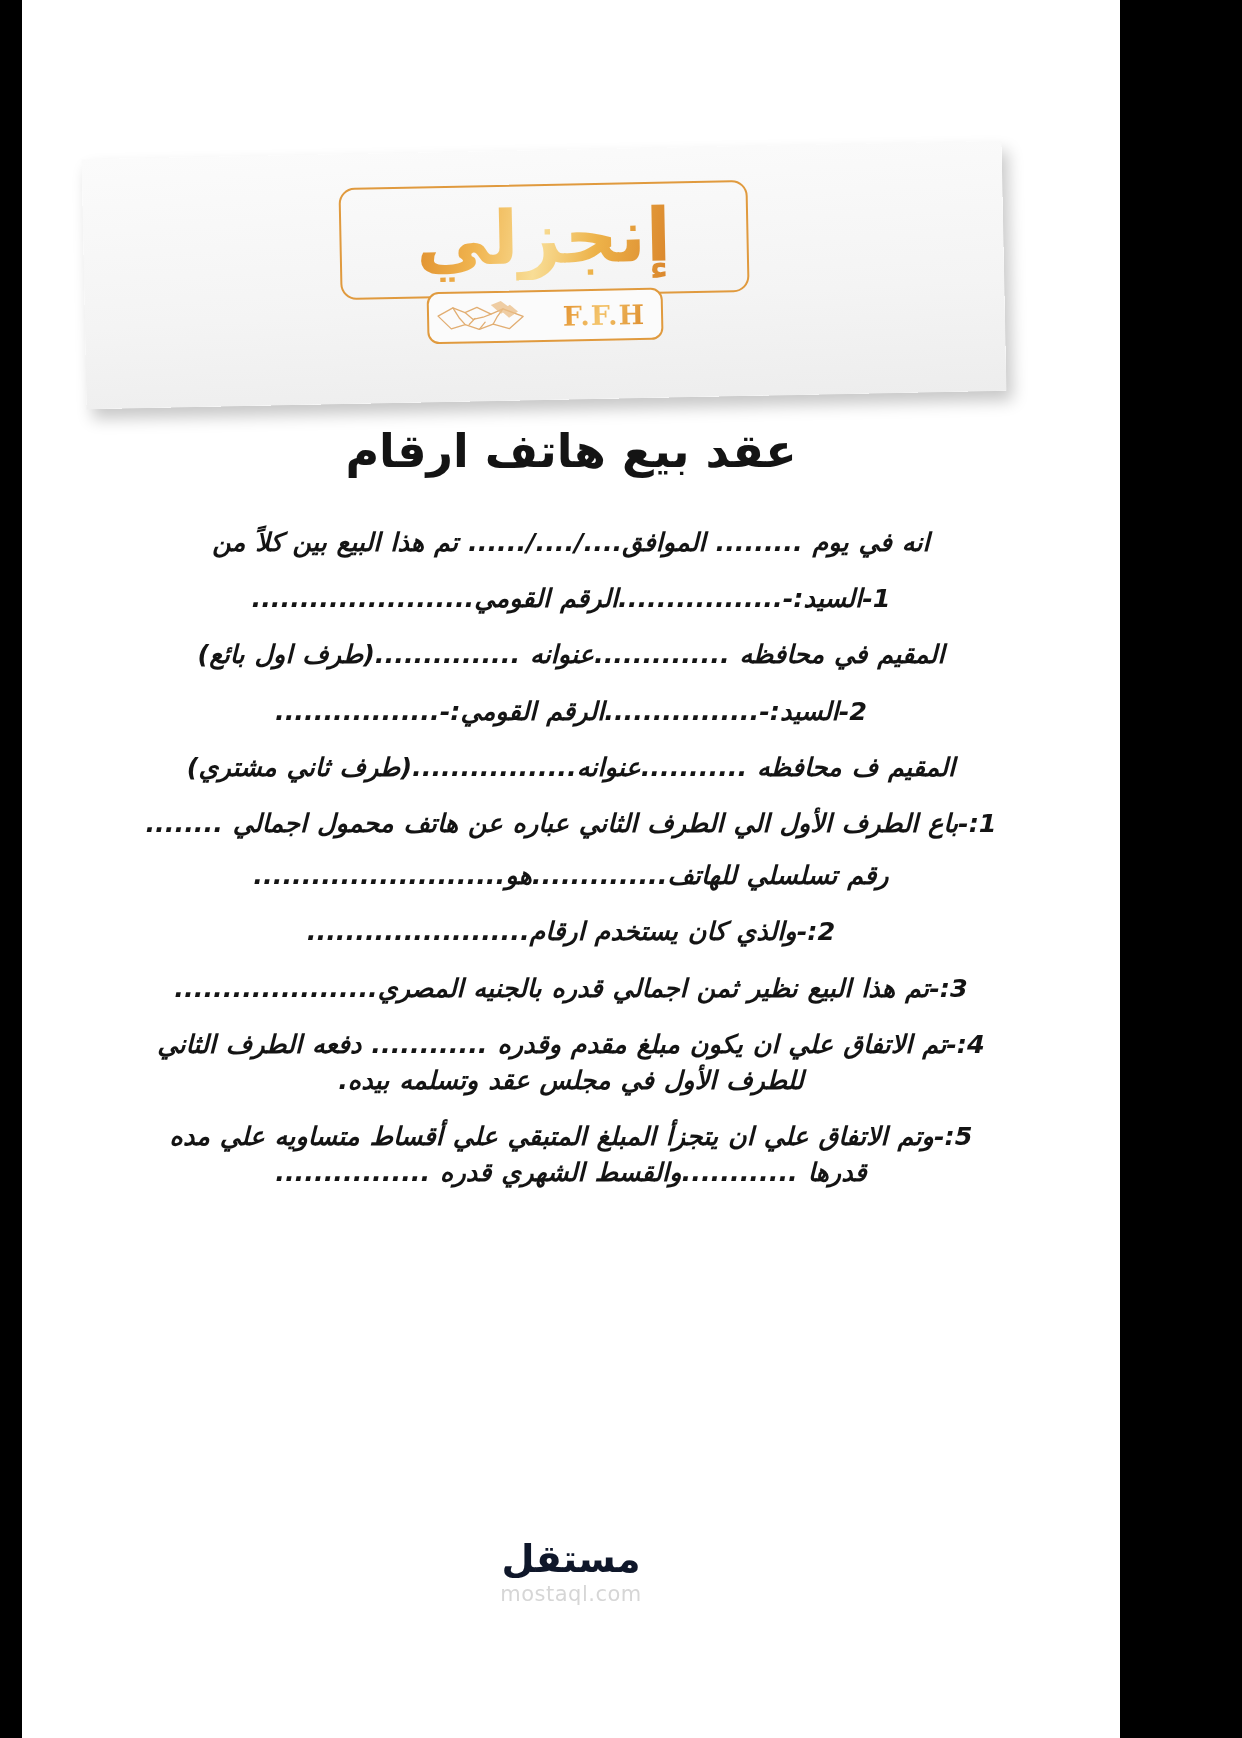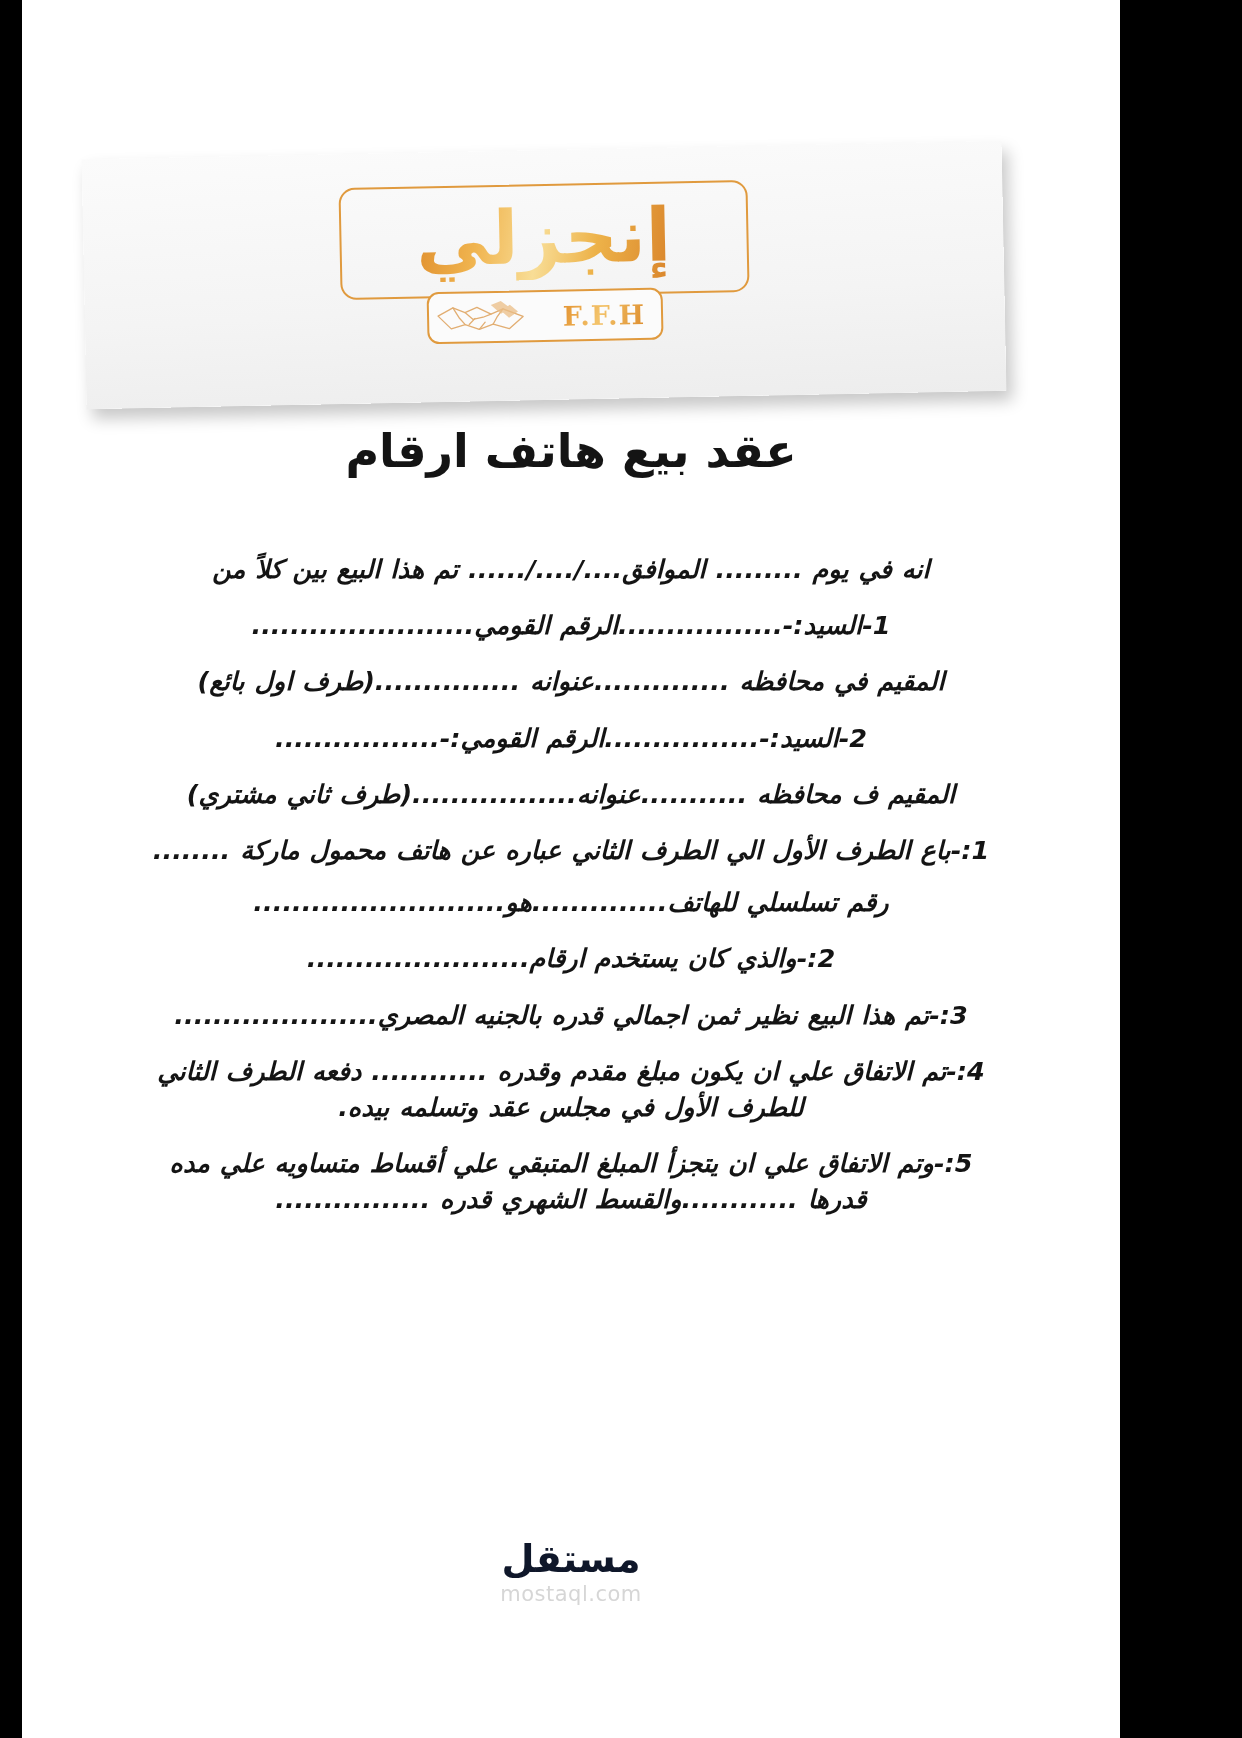--- a/index.html
+++ b/index.html
@@ -124,21 +124,21 @@
     font-family: "DejaVu Sans", sans-serif;
     font-size: 46px;
     font-weight: bold;
     color: #141414;
     letter-spacing: 0px;
   }
 
   
   .body {
     position: absolute;
-    top: 551px;
+    top: 524px;
     right: 118px;
     left: 118px;
     text-align: center;
   }
   .para {
     font-family: "DejaVu Sans", sans-serif;
     font-size: 25.5px;
     font-weight: bold;
     font-style: italic;
     color: #141414;
@@ -209,21 +209,21 @@
   </div>
 
   <div class="doc-title">عقد بيع هاتف ارقام</div>
 
   <div class="body">
     <p class="para">انه في يوم ......... الموافق..../..../...... تم هذا البيع بين كلاً من</p>
     <p class="para">1-السيد:-.................الرقم القومي.......................</p>
     <p class="para">المقيم في محافظه ..............عنوانه ...............(طرف اول  بائع)</p>
     <p class="para">2-السيد:-................الرقم القومي:-.................</p>
     <p class="para">المقيم ف محافظه ...........عنوانه.................(طرف ثاني مشتري)</p>
-    <p class="para tight">1:-باع الطرف الأول الي الطرف الثاني عباره عن هاتف محمول ماركة  ........</p>
+    <p class="para tight">1:-باع الطرف الأول الي الطرف الثاني عباره عن هاتف محمول اجمالي  ........</p>
     <p class="para">رقم تسلسلي للهاتف..............هو..........................</p>
     <p class="para">2:-والذي كان يستخدم ارقام.......................</p>
     <p class="para">3:-تم هذا البيع نظير ثمن اجمالي قدره بالجنيه المصري.....................</p>
     <p class="para just">4:-تم الاتفاق علي ان يكون مبلغ مقدم وقدره  ............ دفعه الطرف الثاني للطرف الأول في مجلس عقد وتسلمه بيده.</p>
     <p class="para just">5:-وتم الاتفاق علي ان يتجزأ المبلغ المتبقي علي أقساط متساويه علي مده قدرها ............والقسط الشهري قدره  ................</p>
   </div>
 
   <div class="watermark">
     <div class="wm-logo">مستقل</div>
     <div class="wm-url">mostaql.com</div>

